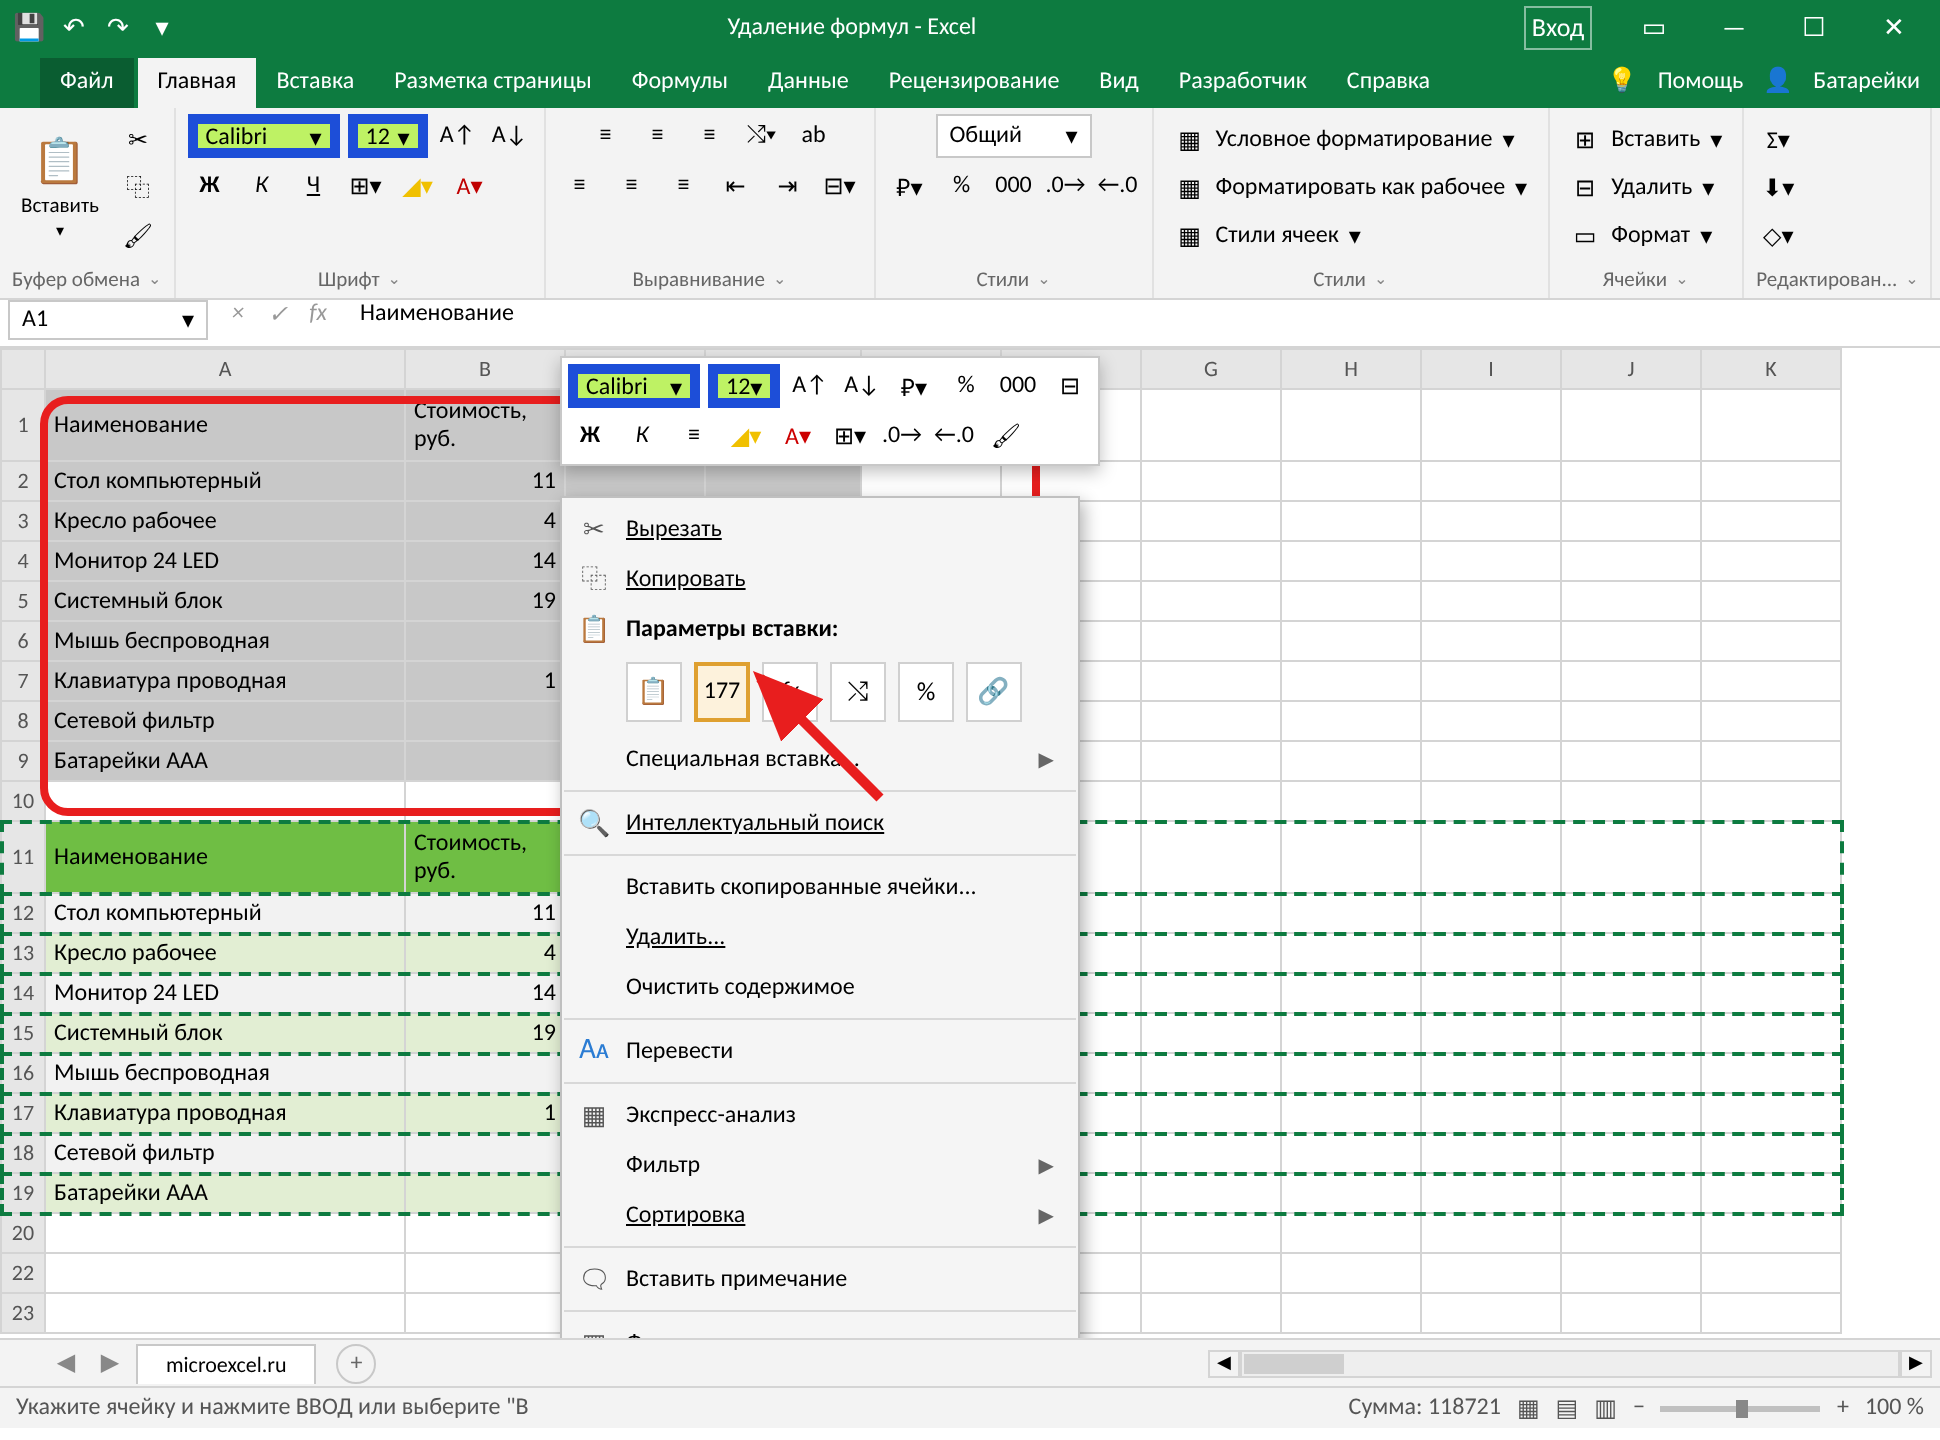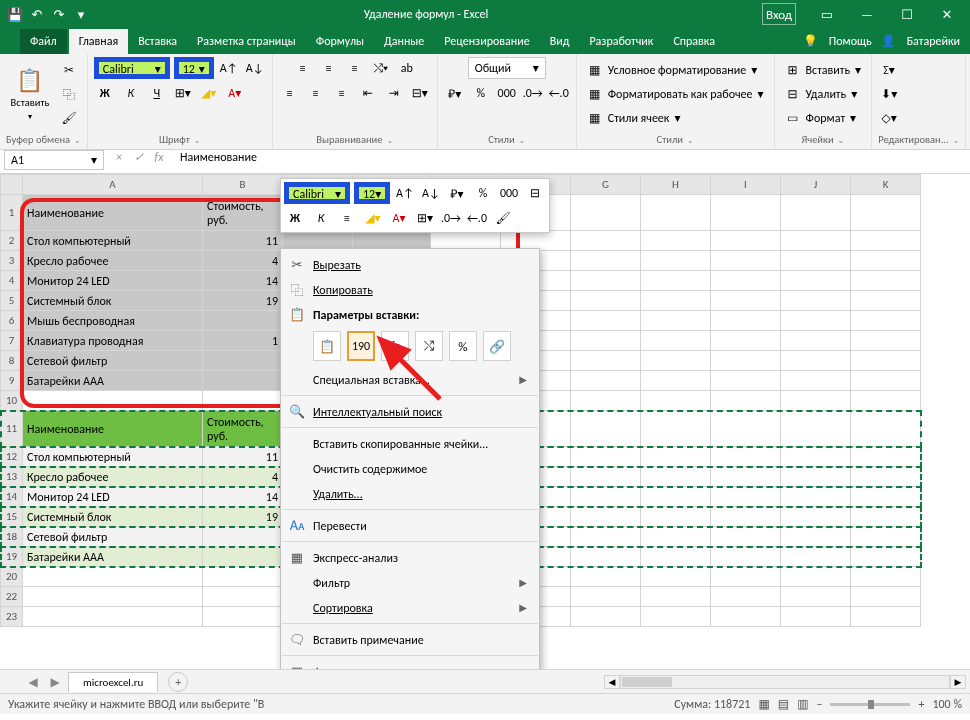--- a/index.html
+++ b/index.html
@@ -494,20 +494,48 @@
           <td class="even"></td>
   <td></td>
           <td></td>
           <td></td>
           <td></td>
           <td></td>
           <td></td>
           <td></td>
         </tr>
         <tr class="marching">
+          <th>16</th>
+  <td class="odd">Мышь беспроводная</td>
+          <td class="odd num"></td>
+  <td class="odd"></td>
+          <td class="odd"></td>
+  <td></td>
+          <td></td>
+          <td></td>
+          <td></td>
+          <td></td>
+          <td></td>
+          <td></td>
+        </tr>
+        <tr class="marching">
+          <th>17</th>
+  <td class="even">Клавиатура проводная</td>
+          <td class="even num">1</td>
+  <td class="even"></td>
+          <td class="even"></td>
+  <td></td>
+          <td></td>
+          <td></td>
+          <td></td>
+          <td></td>
+          <td></td>
+          <td></td>
+        </tr>
+        <tr class="marching">
           <th>18</th>
   <td class="odd">Сетевой фильтр</td>
           <td class="odd num"></td>
   <td class="odd"></td>
           <td class="odd"></td>
   <td></td>
           <td></td>
           <td></td>
           <td></td>
           <td></td>
@@ -618,21 +646,21 @@
         <span class="ic">⿻</span>
         <span class="under1">Копировать</span>
       </div>
     <div class="ctxitem">
         <span class="ic">📋</span>
         <b>Параметры вставки:</b>
       </div>
     <div class="pasteicons">
       <div class="pbtn">📋</div>
       <div class="pbtn hl">
-          <sub>190</sub>
+          <sub>177</sub>
         </div>
       <div class="pbtn">
           <i>fx</i>
         </div>
       <div class="pbtn">⤭</div>
       <div class="pbtn">%</div>
       <div class="pbtn">🔗</div>
     </div>
     <div class="ctxitem">
         <span>Специальная вставка...</span>
@@ -641,24 +669,24 @@
     <div class="ctxsep"></div>
     <div class="ctxitem">
         <span class="ic" style="color:#1e7bbf">🔍</span>
         <span class="under1">Интеллектуальный поиск</span>
       </div>
     <div class="ctxsep"></div>
     <div class="ctxitem">
         <span>Вставить скопированные ячейки...</span>
       </div>
     <div class="ctxitem">
+        <span class="under1">Удалить...</span>
+      </div>
+    <div class="ctxitem">
         <span>Очистить содержимое</span>
-      </div>
-    <div class="ctxitem">
-        <span class="under1">Удалить...</span>
       </div>
     <div class="ctxsep"></div>
     <div class="ctxitem">
         <span class="ic" style="color:#2b7cd3">🗛</span>
         <span>Перевести</span>
       </div>
     <div class="ctxsep"></div>
     <div class="ctxitem">
         <span class="ic">▦</span>
         <span>Экспресс-анализ</span>

